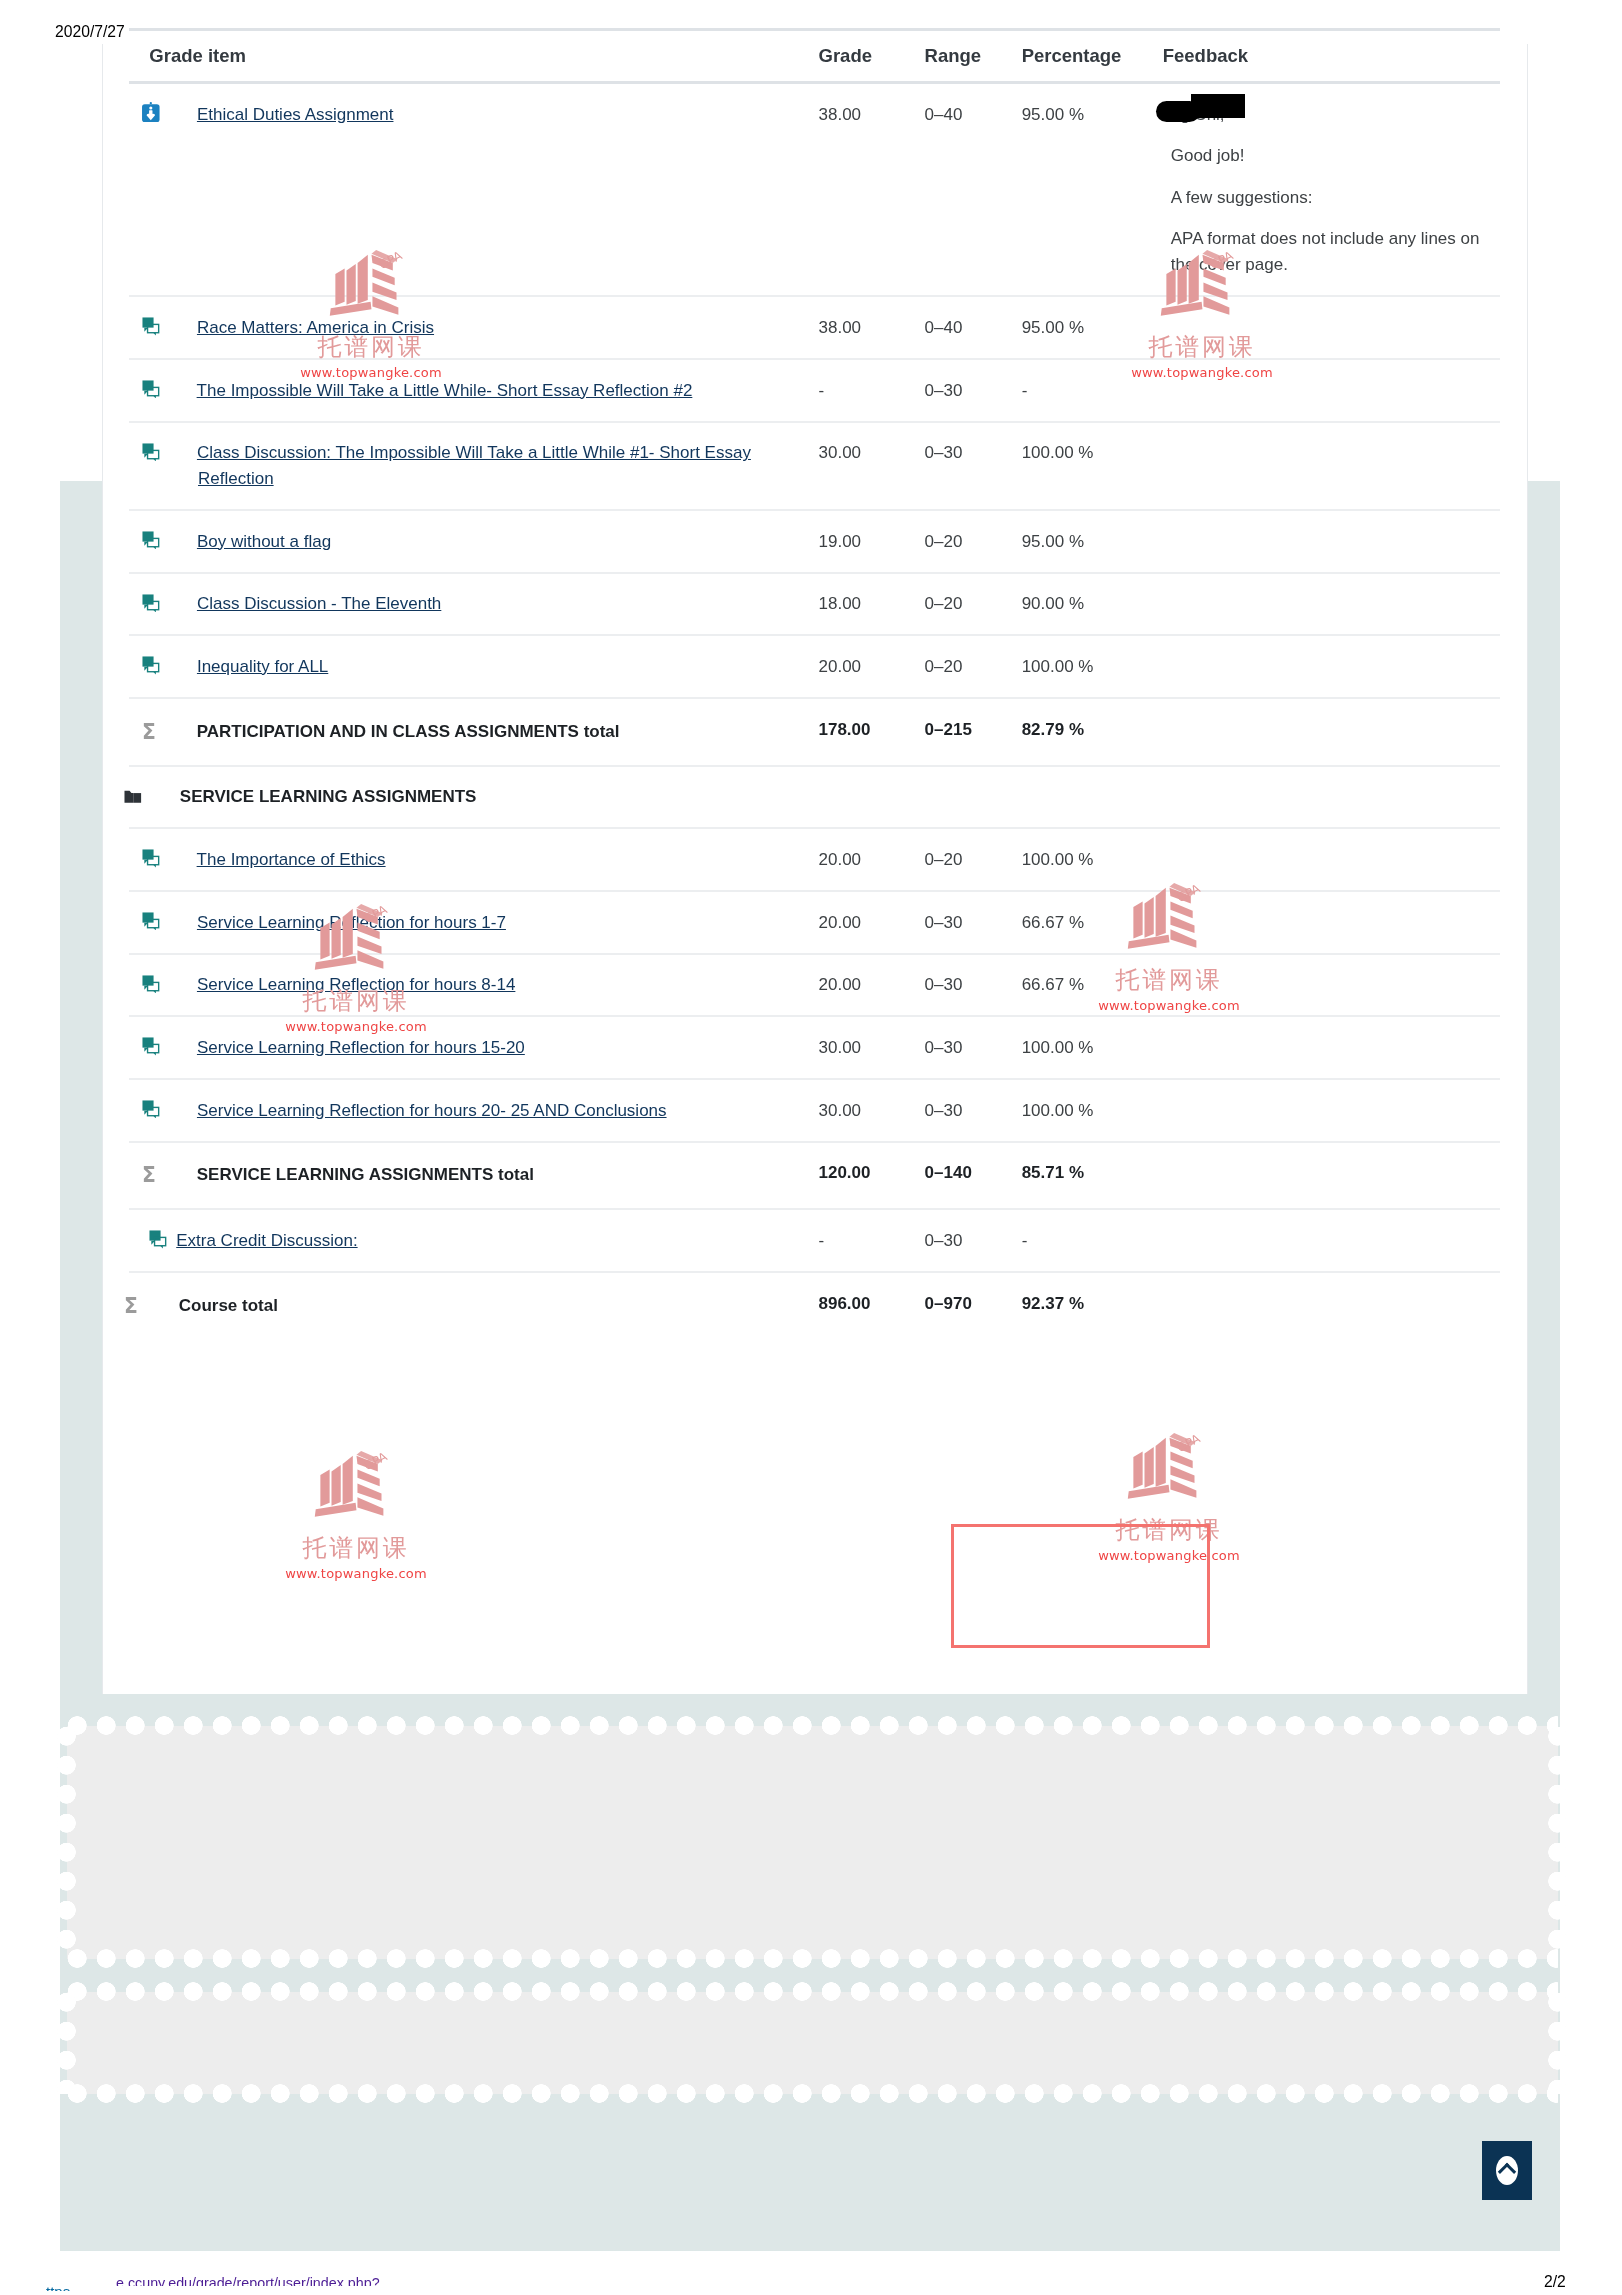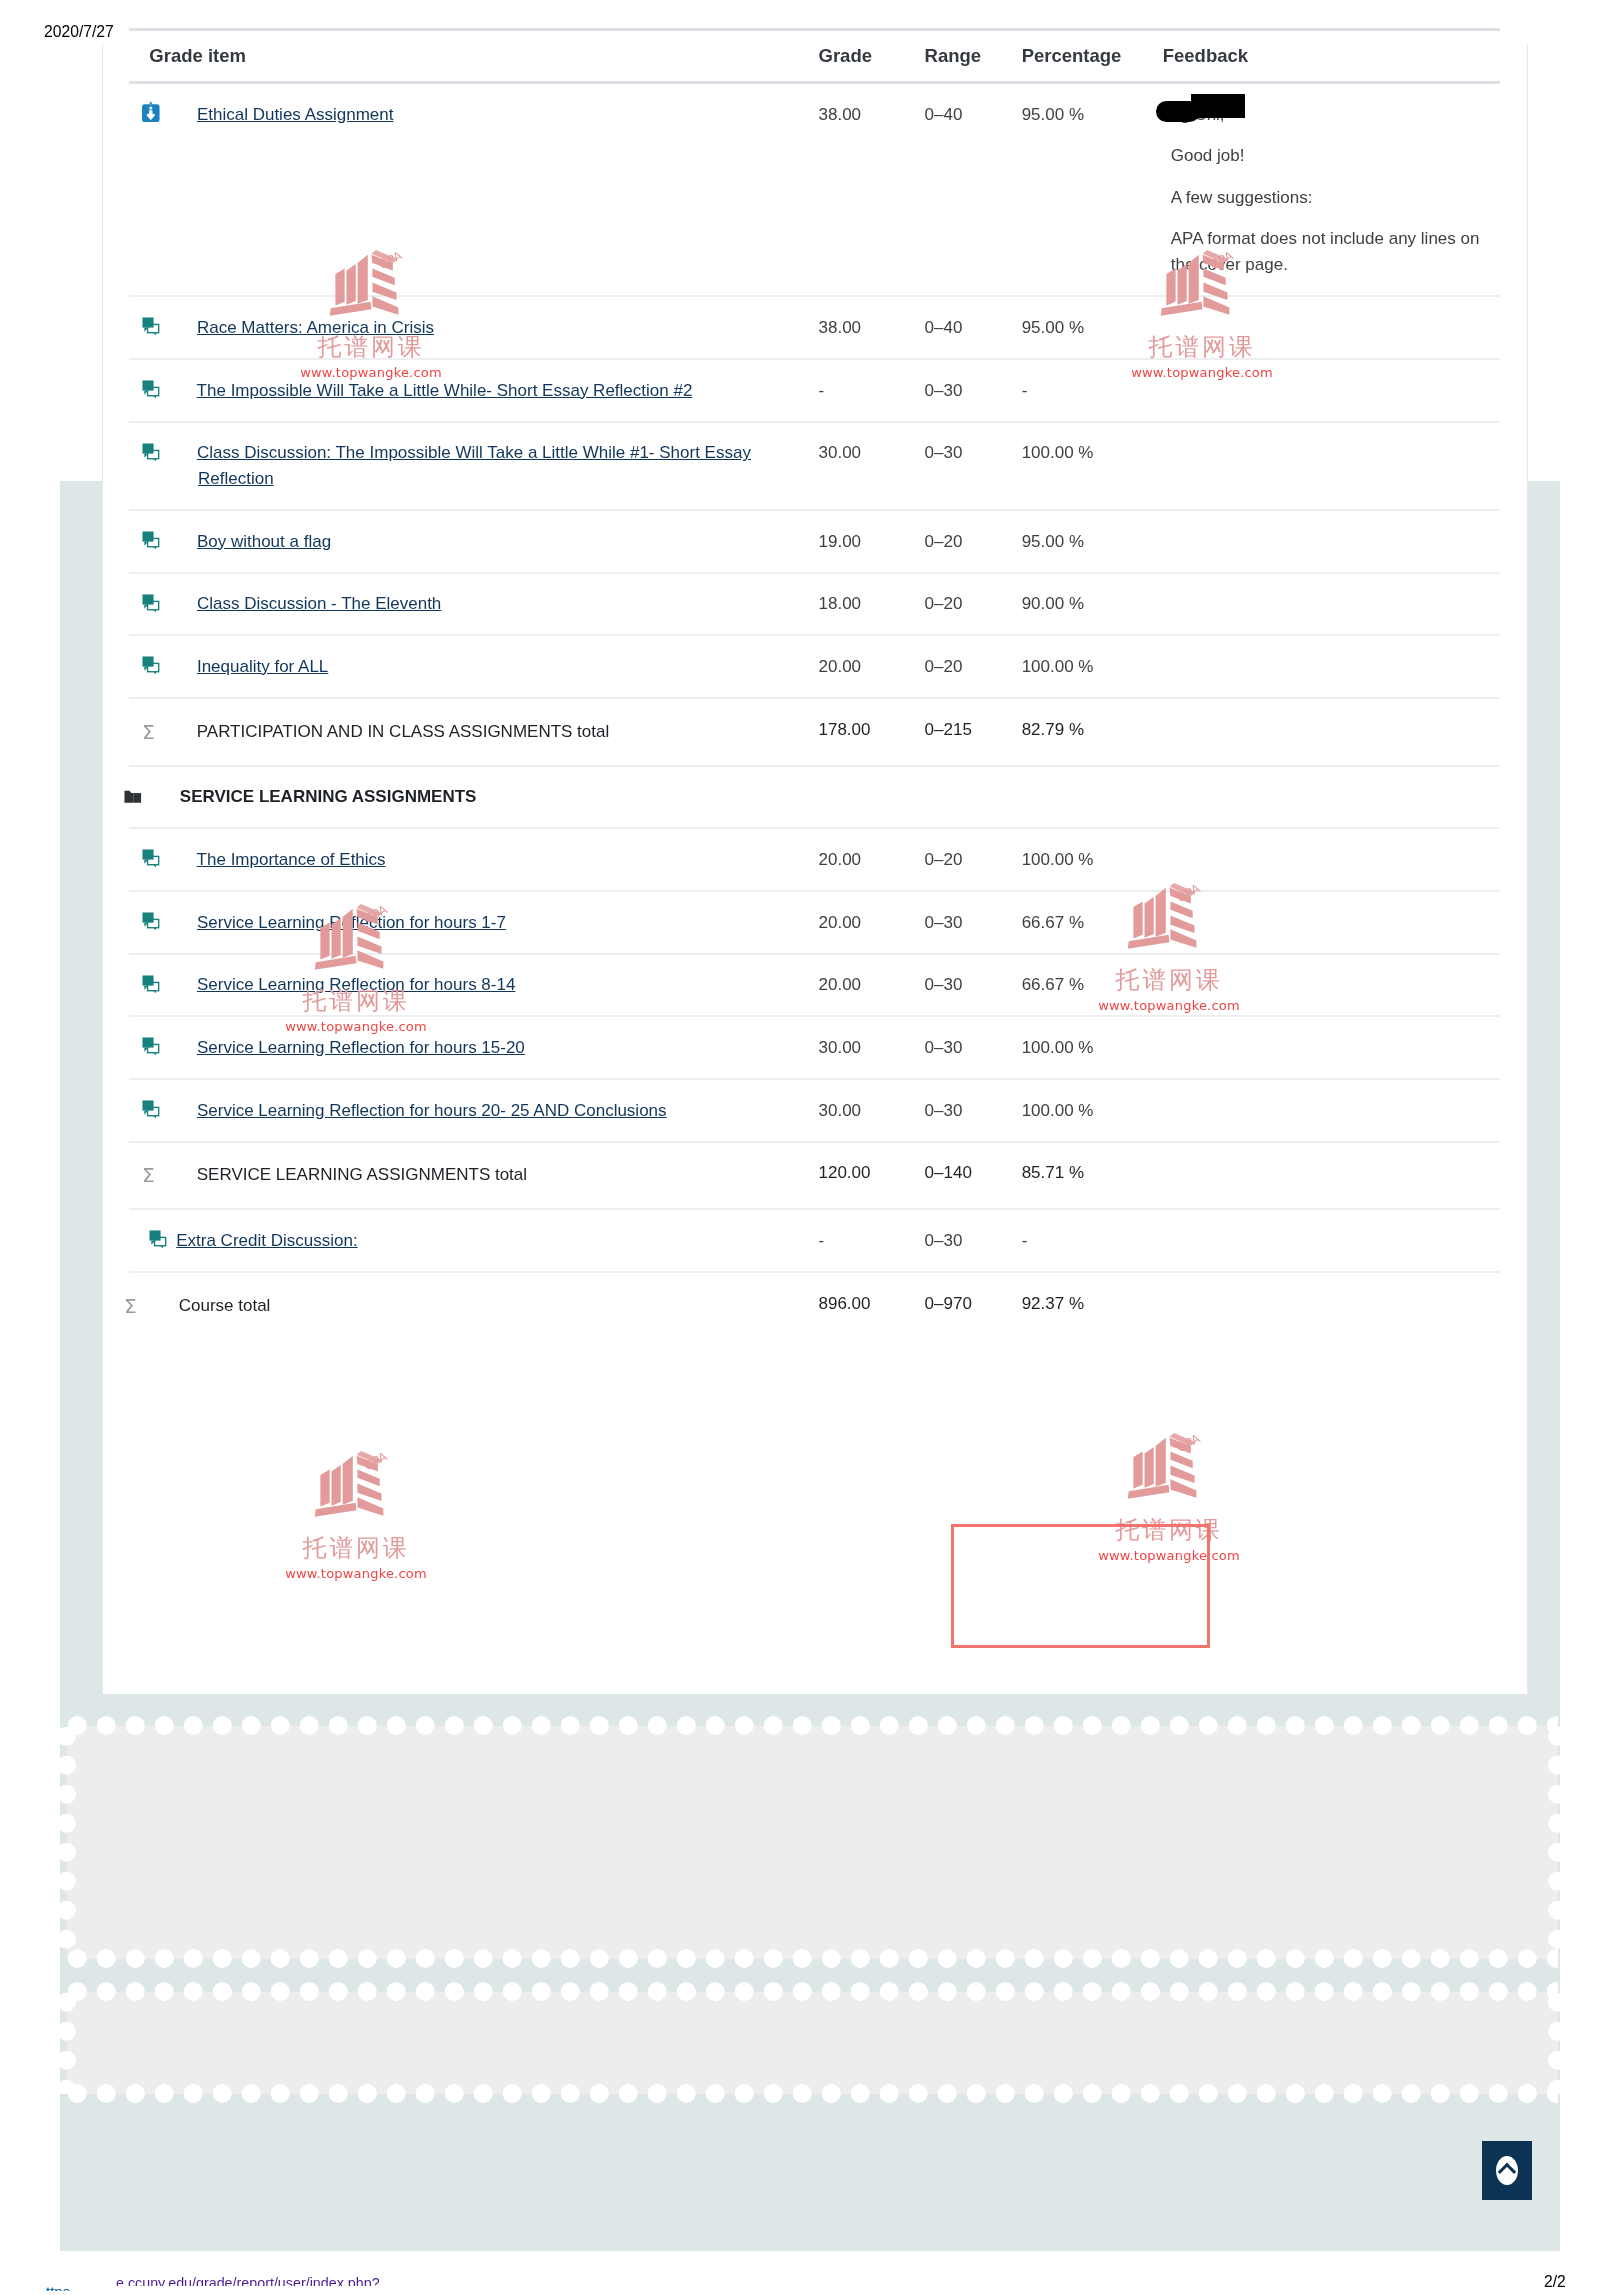--- a/index.html
+++ b/index.html
@@ -11,21 +11,21 @@
     width: 1623px;
     height: 2295px;
     position: relative;
     font-family: "Liberation Sans", sans-serif;
     overflow: hidden;
   }
 
   
   .print-date {
     position: absolute;
-    left: 44px;
+    left: 55px;
     top: 23px;
     font-size: 15.7px;
     color: #000;
     white-space: nowrap;
   }
   .print-title-clip {
     position: absolute;
     left: 823px;
     top: 28px;
     font-size: 15.7px;
@@ -108,21 +108,21 @@
   }
   td.cell-item.lvl2 { padding-left: 69px; text-indent: -28px; }
   td.cell-item.lvl1 { padding-left: 20.3px;  text-indent: 0; }
 
   .item-link {
     color: #11365c;
     text-decoration: underline;
     font-size: 17px;
   }
   .row-total td {
-    font-weight: normal;
+    font-weight: bold;
     color: #1d2125;
   }
   .row-total td.cell-item { padding-left: 69px; text-indent: -28px; }
   .row-coursetotal td.cell-item { padding-left: 51px; text-indent: -28px; }
 
   .cat-head td {
     font-weight: bold;
     color: #1d2125;
     padding-left: 51px;
     text-indent: -28px;

